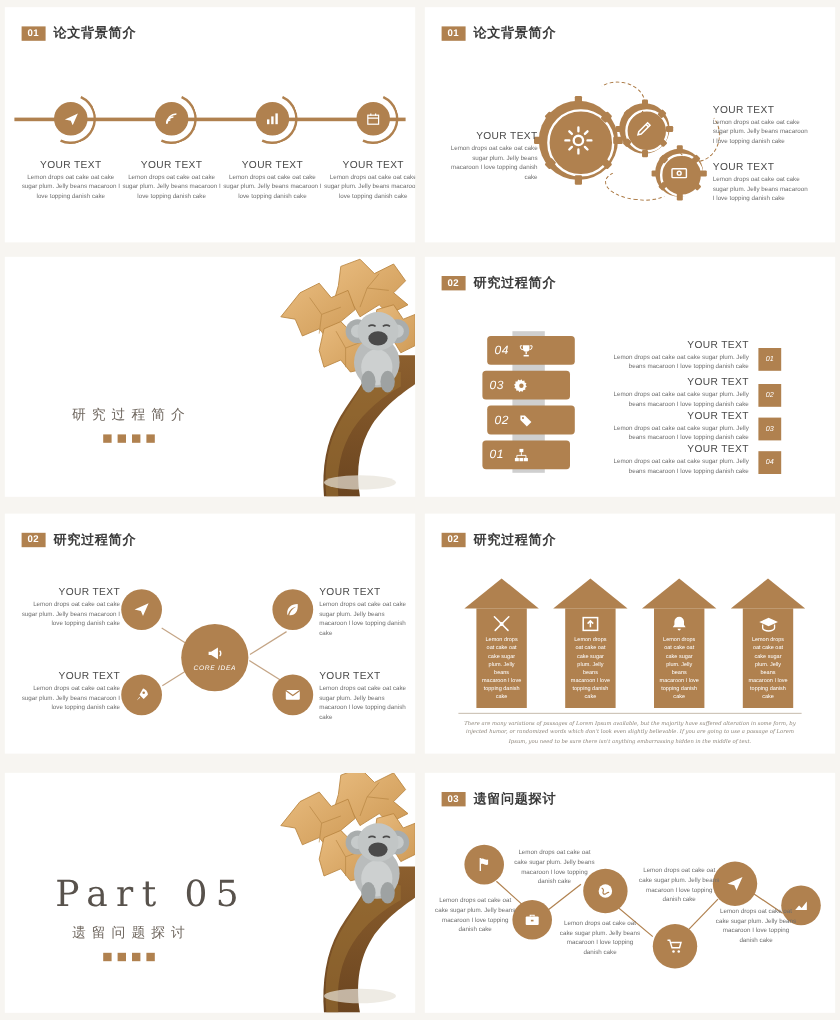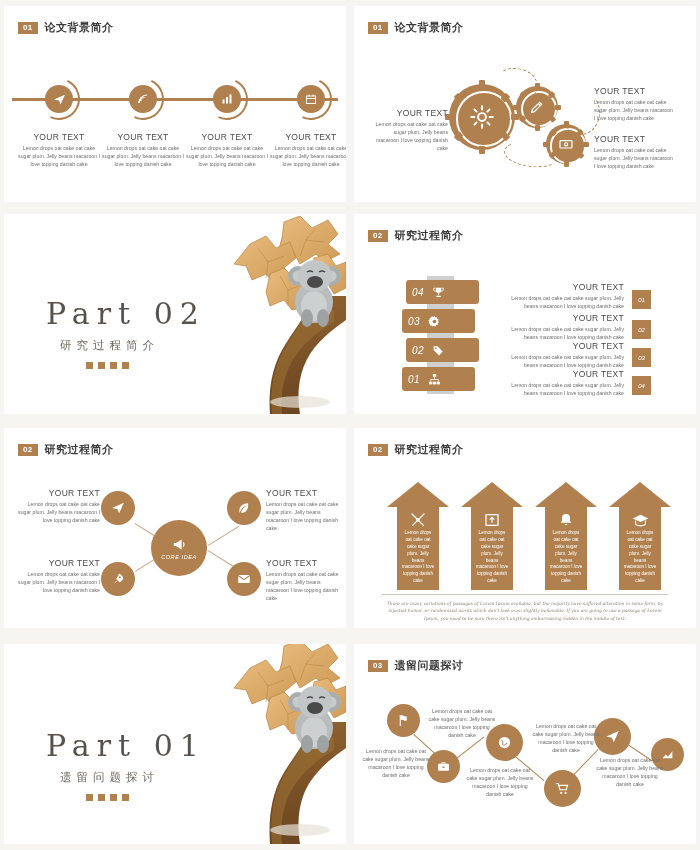--- a/index.html
+++ b/index.html
@@ -256,21 +256,20 @@
       <div class="yt">YOUR TEXT</div>
       <div class="bd">Lemon drops oat cake oat cake sugar plum. Jelly beans macaroon I love topping danish cake</div>
     </div>
     <div style="position:absolute;left:240px;top:128px;width:80px" class="tl">
       <div class="yt">YOUR TEXT</div>
       <div class="bd">Lemon drops oat cake oat cake sugar plum. Jelly beans macaroon I love topping danish cake</div>
     </div>
   </div>
 
   <div class="slide c0 sw r1">
-    <div class="part-title" style="left:42px;top:82px">Part 02</div>
     <div class="part-sub" style="left:56px;top:124px">研究过程简介</div>
     <div class="part-dots" style="left:82px;top:148px">
       <i></i>
         <i></i>
         <i></i>
         <i></i>
     </div>
     <div class="koala">
       <svg width="158" height="200" viewBox="0 0 158 200">
         <defs>
@@ -517,21 +516,21 @@
         </div>
         <div class="arw-txt">Lemon drops oat cake oat cake sugar plum. Jelly beans macaroon I love topping danish cake</div>
       </div>
     </div>
 
     <div class="foot-rule" style="left:28px;top:166px;width:286px"></div>
     <div class="foot-txt" style="left:32px;top:172px;width:278px">There are many variations of passages of Lorem Ipsum available, but the majority have suffered alteration in some form, by injected humor, or randomized words which don't look even slightly believable. If you are going to use a passage of Lorem Ipsum, you need to be sure there isn't anything embarrassing hidden in the middle of text.</div>
   </div>
 
   <div class="slide c0 sw r3">
-    <div class="part-title" style="left:42px;top:84px">Part 01</div>
+    <div class="part-title" style="left:42px;top:84px">Part 05</div>
     <div class="part-sub" style="left:56px;top:126px">遗留问题探讨</div>
     <div class="part-dots" style="left:82px;top:150px">
       <i></i>
         <i></i>
         <i></i>
         <i></i>
     </div>
     <div class="koala">
       <svg width="158" height="200" viewBox="0 0 158 200">
         <defs>

